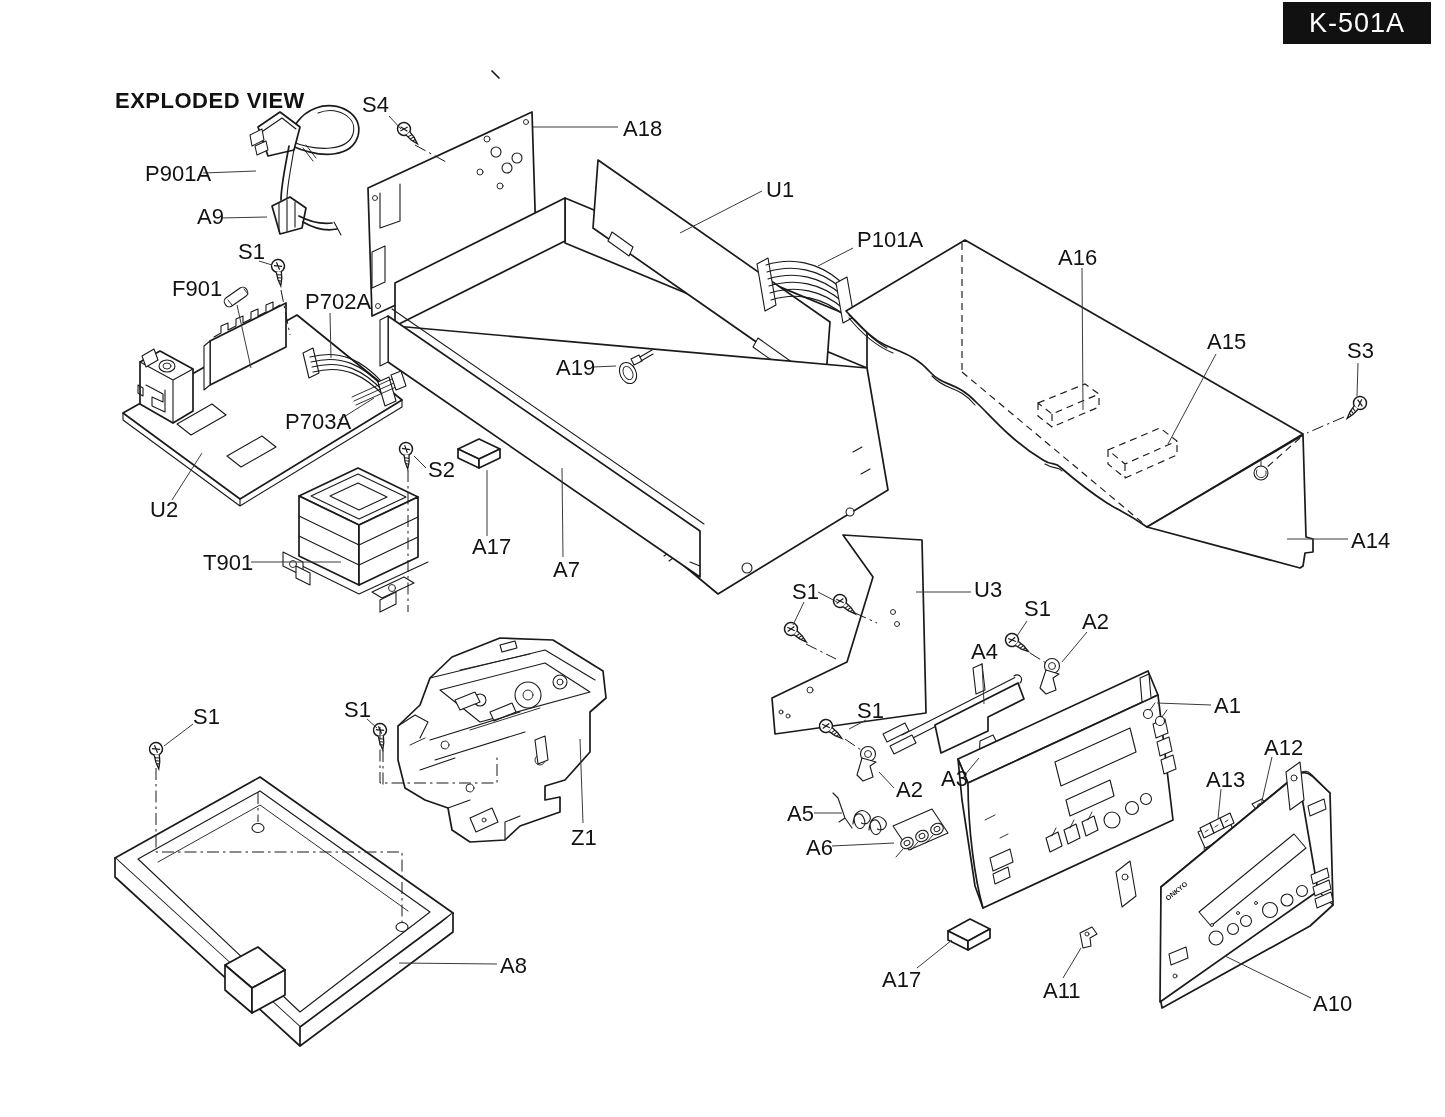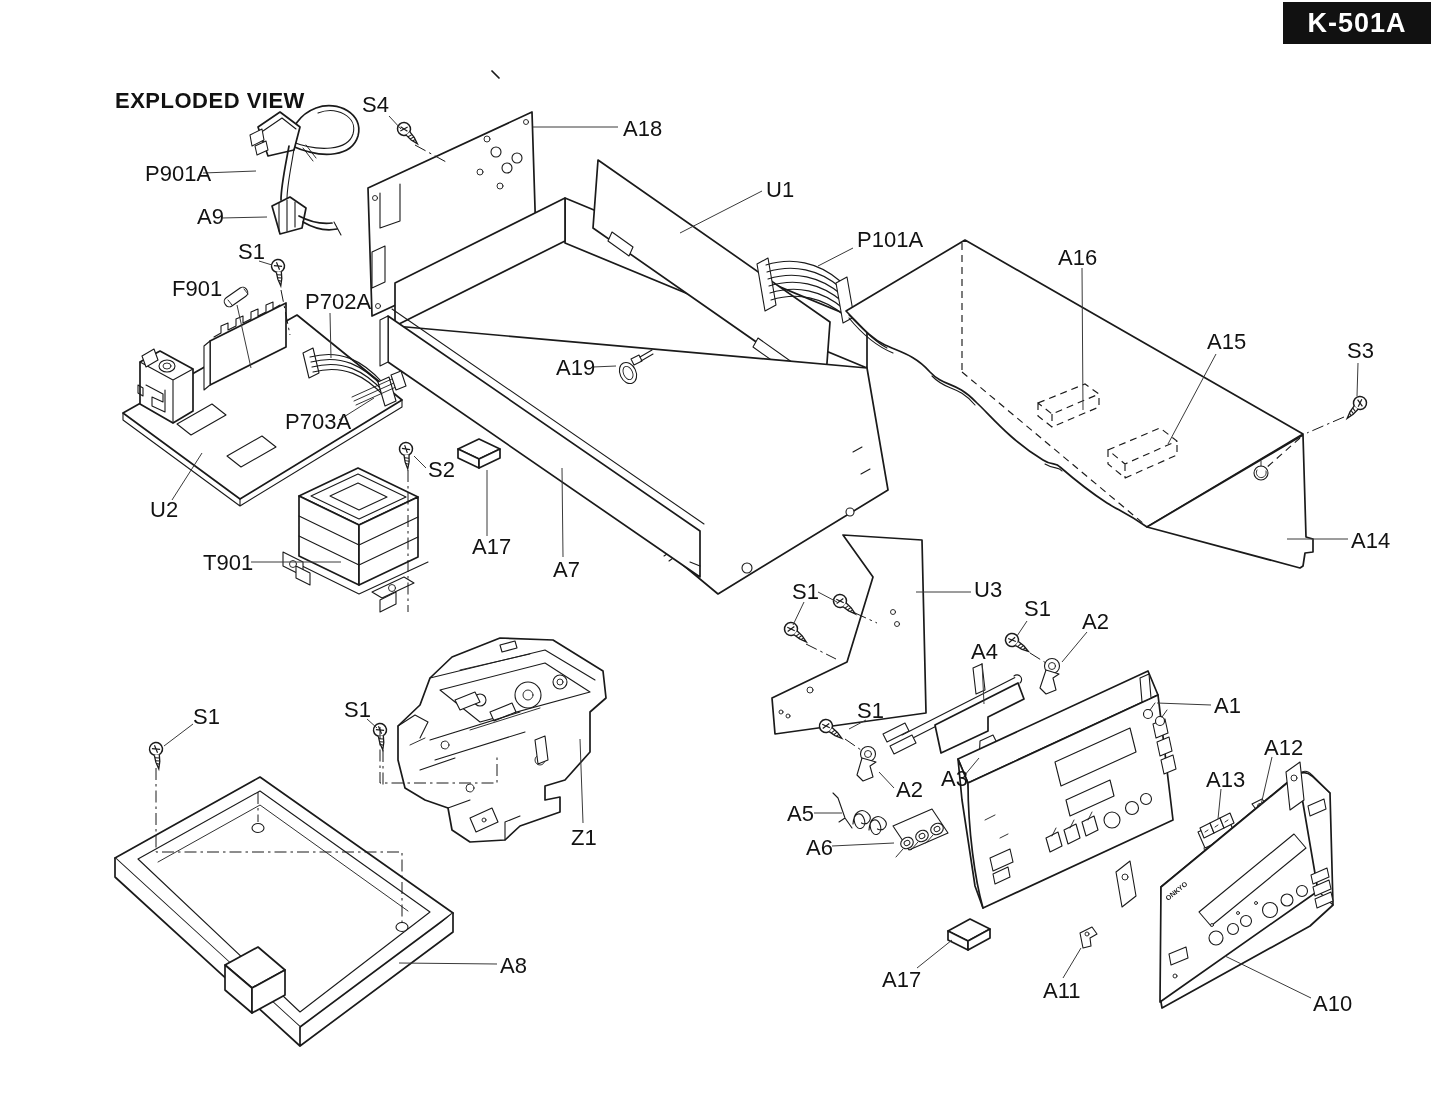--- a/index.html
+++ b/index.html
@@ -1,20 +1,20 @@
 <!DOCTYPE html>
 <html><head>
 <meta charset="utf-8">
 <style>
   html,body { margin:0; padding:0; background:#ffffff; }
   .stage { position:relative; width:1445px; height:1117px; background:#ffffff; overflow:hidden;
            font-family:"Liberation Sans", sans-serif; }
   .badge { position:absolute; left:1283px; top:2px; width:148px; height:42px; background:#111111;
            display:flex; align-items:center; justify-content:center; }
-  .badge span { color:#ffffff; font-size:27px; font-weight:bold; letter-spacing:1px; }
+  .badge span { color:#ffffff; font-size:27px; font-weight:normal; letter-spacing:1px; }
   svg { position:absolute; left:0; top:0; }
   .ln  { fill:none; stroke:#1a1a1a; stroke-width:1.7; stroke-linejoin:round; stroke-linecap:round; }
   .lnf { fill:#ffffff; stroke:#1a1a1a; stroke-width:1.7; stroke-linejoin:round; stroke-linecap:round; }
   .d1  { stroke-width:1.1; }
   .d2  { stroke-width:0.9; }
   .dash { fill:none; stroke:#1a1a1a; stroke-width:1.15; stroke-dasharray:7 5; }
   .ddot { fill:none; stroke:#1a1a1a; stroke-width:1; stroke-dasharray:12 4 2.5 4; }
   .lbl { font-family:"Liberation Sans", sans-serif; font-size:22px; fill:#121212; }
   .bold { font-weight:bold; letter-spacing:0.5px; }
   .leader { stroke:#3a3a3a; stroke-width:1; }

